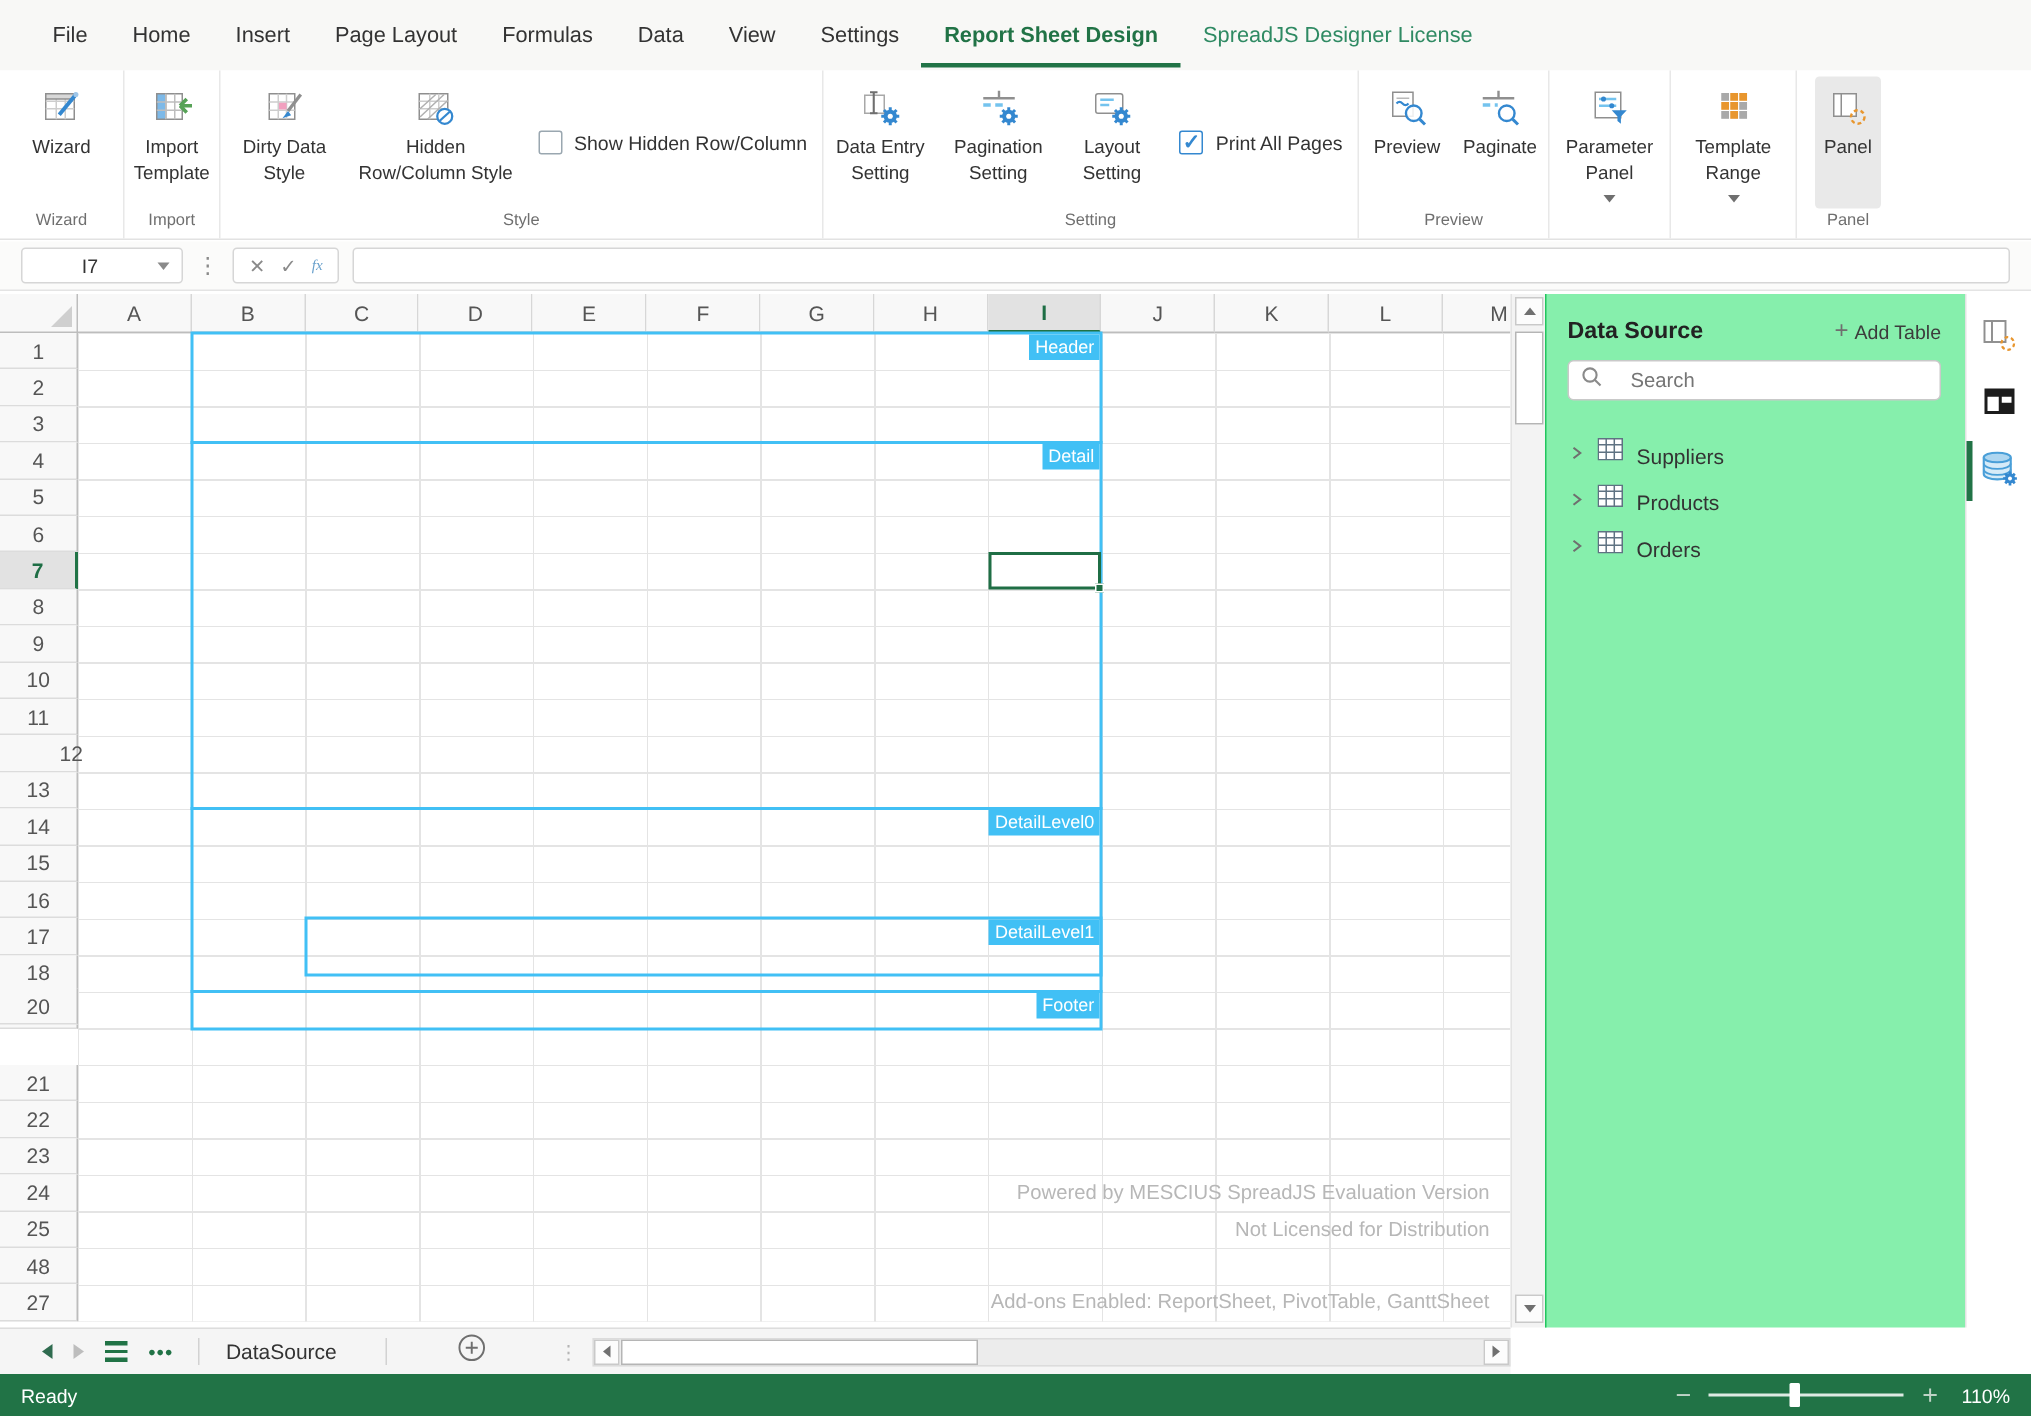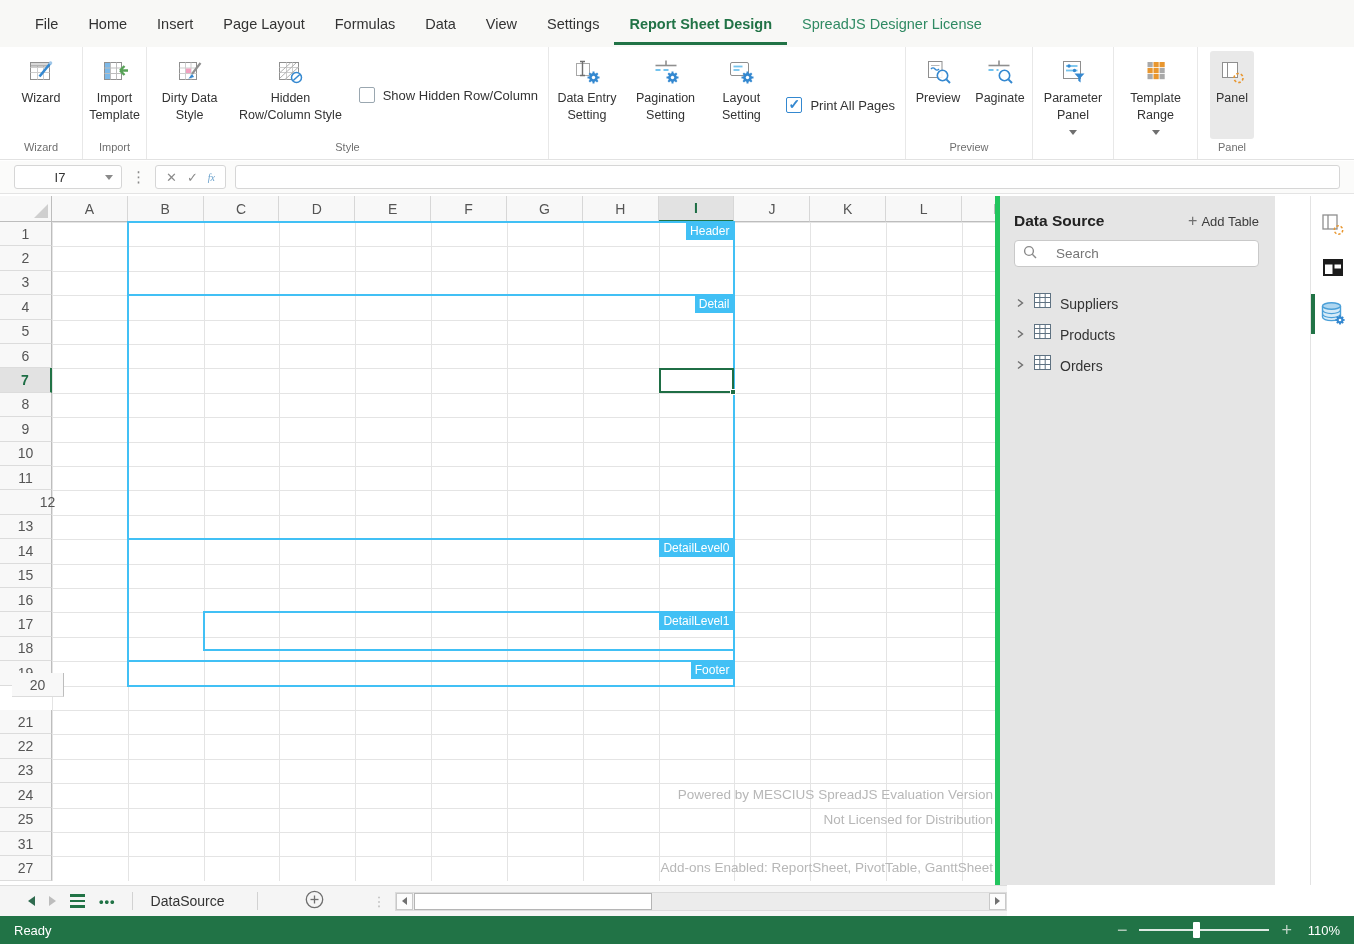--- a/index.html
+++ b/index.html
@@ -74,21 +74,21 @@
   
   .vscroll { position:absolute; left:1007px; top:196px; width:23px; height:689px; background:#f3f3f3; border-left:1px solid #e3e3e3; }
   .vs-btn { position:absolute; left:2px; width:19px; height:19px; background:#fcfcfc; border:1px solid #c9c9c9; display:flex; align-items:center; justify-content:center; }
   .tri-up { width:0; height:0; border-left:4px solid transparent; border-right:4px solid transparent; border-bottom:5px solid #707070; }
   .tri-down { width:0; height:0; border-left:4px solid transparent; border-right:4px solid transparent; border-top:5px solid #707070; }
   .tri-left { width:0; height:0; border-top:4px solid transparent; border-bottom:4px solid transparent; border-right:5px solid #707070; }
   .tri-right { width:0; height:0; border-top:4px solid transparent; border-bottom:4px solid transparent; border-left:5px solid #707070; }
   .vs-thumb { position:absolute; left:2px; top:25px; width:19px; height:62px; background:#fff; border:1px solid #b5b5b5; }
 
   
-  .ds-panel { position:absolute; left:995px; top:196px; width:280px; height:689px; background:#e5e5e5; border-left:5px solid #22c55e; }
+  .ds-panel { position:absolute; left:1030px; top:196px; width:280px; height:689px; background:#86efac; border-left:1px solid #22c55e; }
   .ds-head { display:flex; align-items:center; justify-content:space-between; padding:16px 16px 10px 14px; }
   .ds-title { font-size:15.5px; font-weight:bold; color:#222; }
   .ds-add { font-size:13px; color:#3c3c3c; display:flex; align-items:center; gap:4px; cursor:default; }
   .ds-add .plus { font-size:16px; color:#6f6f6f; line-height:12px; }
   .ds-search { margin:0 16px 12px 14px; height:27px; border:1px solid #c9c9c9; border-radius:4px; background:#fff;
                display:flex; align-items:center; padding:0 8px; gap:7px; }
   .ds-search input { border:0; outline:0; flex:1; font-size:13.5px; color:#333; font-family:"Liberation Sans",sans-serif;margin-left:12px; }
   .ds-tree { padding:2px 0; }
   .tree-item { display:flex; align-items:flex-end; gap:9px; height:31px; padding-left:15px; cursor:default; }
   .tree-label { font-size:14px; color:#333; }
@@ -274,20 +274,21 @@
                 </g>
               </svg>
           </span>
           <span class="rb-label">Layout Setting</span>
         </div>
         <div class="rb-check">
           <span class="cb-box checked"></span>
           <span class="cb-label">Print All Pages</span>
         </div>
       </div>
+      <div class="rb-gl">Setting</div>
     </div>
 
     <div class="rb-group" style="width:127px">
       <div class="rb-row">
         <div class="rb-btn" style="width:62px">
           <span class="rb-icon">
             <svg width="30" height="30" viewBox="0 0 30 30">
                 <rect x="5.5" y="4.5" width="13.5" height="16" fill="#fff" stroke="#8f8f8f"></rect>
                 <path d="M8 8.5h8.5" stroke="#b9b9b9"></path>
                 <path d="M8 12q2-2.2 4 0t4 0" stroke="#3488d0" fill="none" stroke-width="1.4"></path>
@@ -430,27 +431,27 @@
         <div class="row-h" style="top: 245.6px; height: 24.4px;">10</div>
         <div class="row-h" style="top: 270px; height: 24.4px;">11</div>
         <div class="row-h" style="top: 294.4px; height: 24.4px; padding-left: 44px;">12</div>
         <div class="row-h" style="top: 318.8px; height: 24.4px;">13</div>
         <div class="row-h" style="top: 343.2px; height: 24.4px;">14</div>
         <div class="row-h" style="top: 367.6px; height: 24.4px;">15</div>
         <div class="row-h" style="top: 392px; height: 24.4px;">16</div>
         <div class="row-h" style="top: 416.4px; height: 24.4px;">17</div>
         <div class="row-h" style="top: 440.8px; height: 24.4px;">18</div>
         <div class="row-h" style="top: 465.2px; height: 24.4px;">19</div>
-        <div class="row-h" style="top: 477px; height: 24.4px; margin-left: 12px;">20</div>
+        <div class="row-h" style="top: 463px; height: 24.4px;">20</div>
         <div class="row-h" style="top: 514px; height: 24.4px;">21</div>
         <div class="row-h" style="top: 538.4px; height: 24.4px;">22</div>
         <div class="row-h" style="top: 562.8px; height: 24.4px;">23</div>
         <div class="row-h" style="top: 587.2px; height: 24.4px;">24</div>
         <div class="row-h" style="top: 611.6px; height: 24.4px;">25</div>
-        <div class="row-h" style="top: 636px; height: 24.4px;">31</div>
+        <div class="row-h" style="top: 636px; height: 24.4px;">48</div>
         <div class="row-h" style="top: 660.4px; height: 24.4px;">27</div>
       </div>
     <div id="regions">
         <div class="region" style="left: 126.83px; top: 25px; width: 608.64px; height: 75.2px;">
           <div class="region-label">Header</div>
         </div>
         <div class="region" style="left: 126.83px; top: 98.2px; width: 608.64px; height: 246px;">
           <div class="region-label">Detail</div>
         </div>
         <div class="region" style="left: 126.83px; top: 342.2px; width: 608.64px; height: 124px;">

